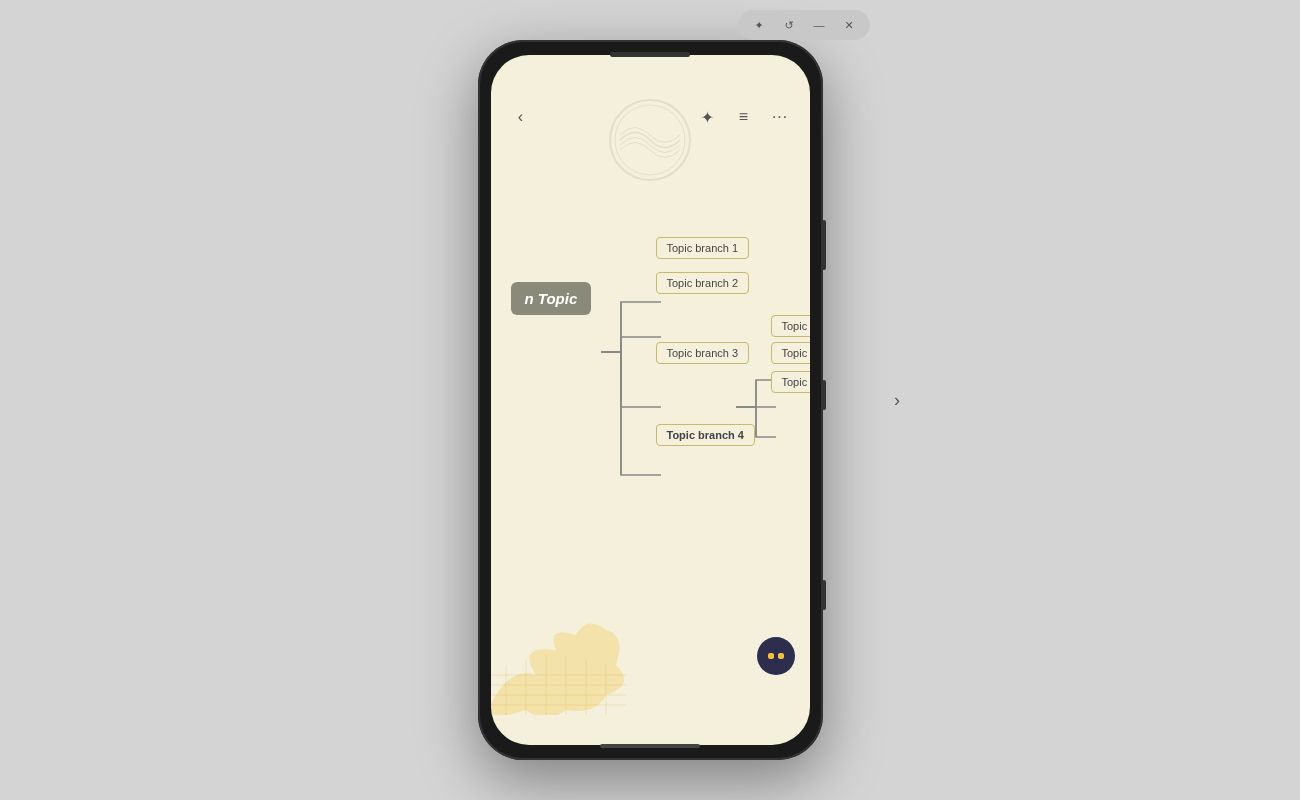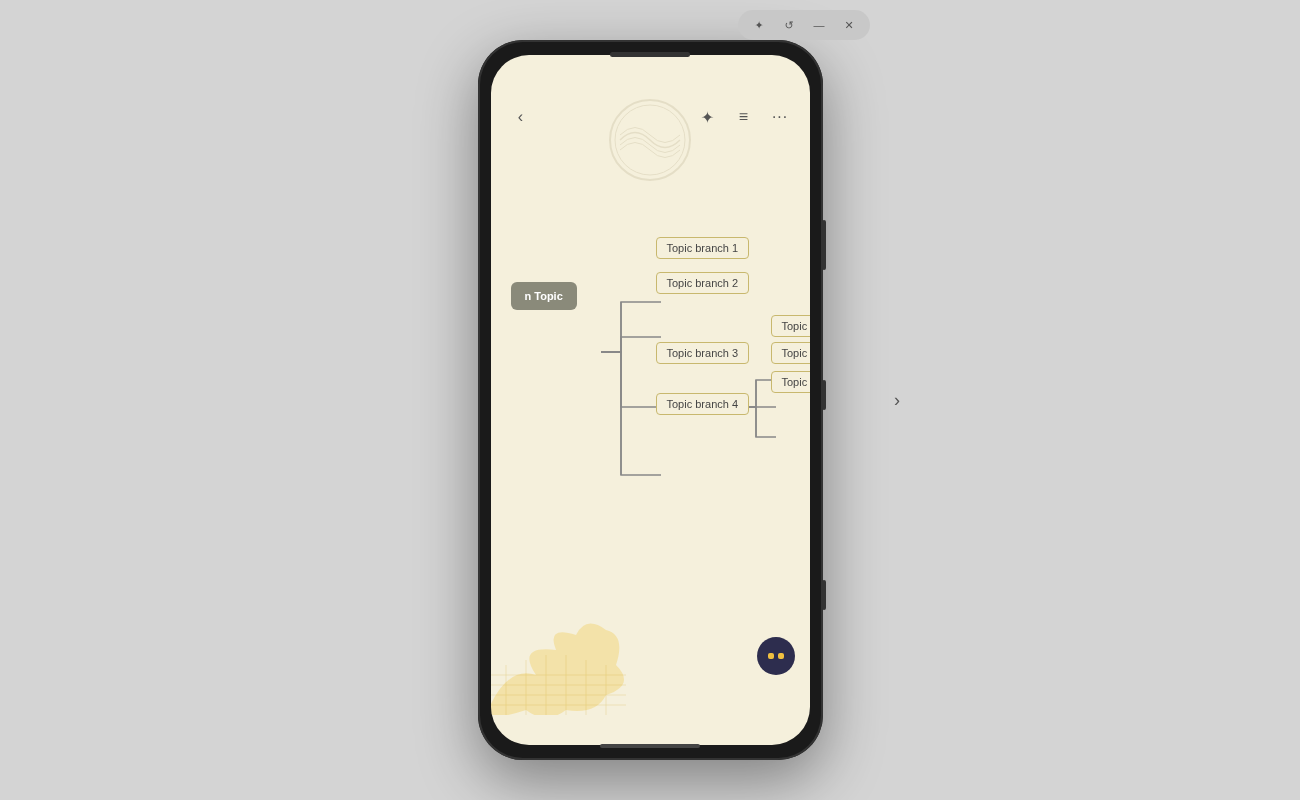--- a/index.html
+++ b/index.html
@@ -180,26 +180,27 @@
       padding-top: 60px;
       padding-left: 10px;
     }
 
     
     .main-topic {
       background: #8a8a7a;
       color: #fff;
       border-radius: 6px;
       padding: 8px 14px;
-      font-size: 11px;
+      font-size: 15px;
       font-weight: 600;
       white-space: nowrap;
       position: absolute;
       left: 20px;
       top: 145px;
+      font-style: italic;
     }
 
     
     .mindmap-svg {
       position: absolute;
       top: 0;
       left: 0;
       width: 100%;
       height: 100%;
       z-index: 1;
@@ -352,21 +353,21 @@
       </div>
 
       <div class="branch-node" style="left:165px; top:133px;">
         <span>Topic branch 2</span>
       </div>
 
       <div class="branch-node" style="left:165px; top:203px;">
         <span>Topic branch 3</span>
       </div>
 
-      <div class="branch-node" style="left:165px; top:254px;">
+      <div class="branch-node" style="left:165px; top:285px;font-weight:bold;">
         <span>Topic branch 4</span>
       </div>
 
       <div class="sub-branch-node" style="left:280px; top:176px;">
         <span>Topic branch 1</span>
       </div>
 
       <div class="sub-branch-node" style="left:280px; top:203px;">
         <span>Topic branch 2</span>
       </div>

